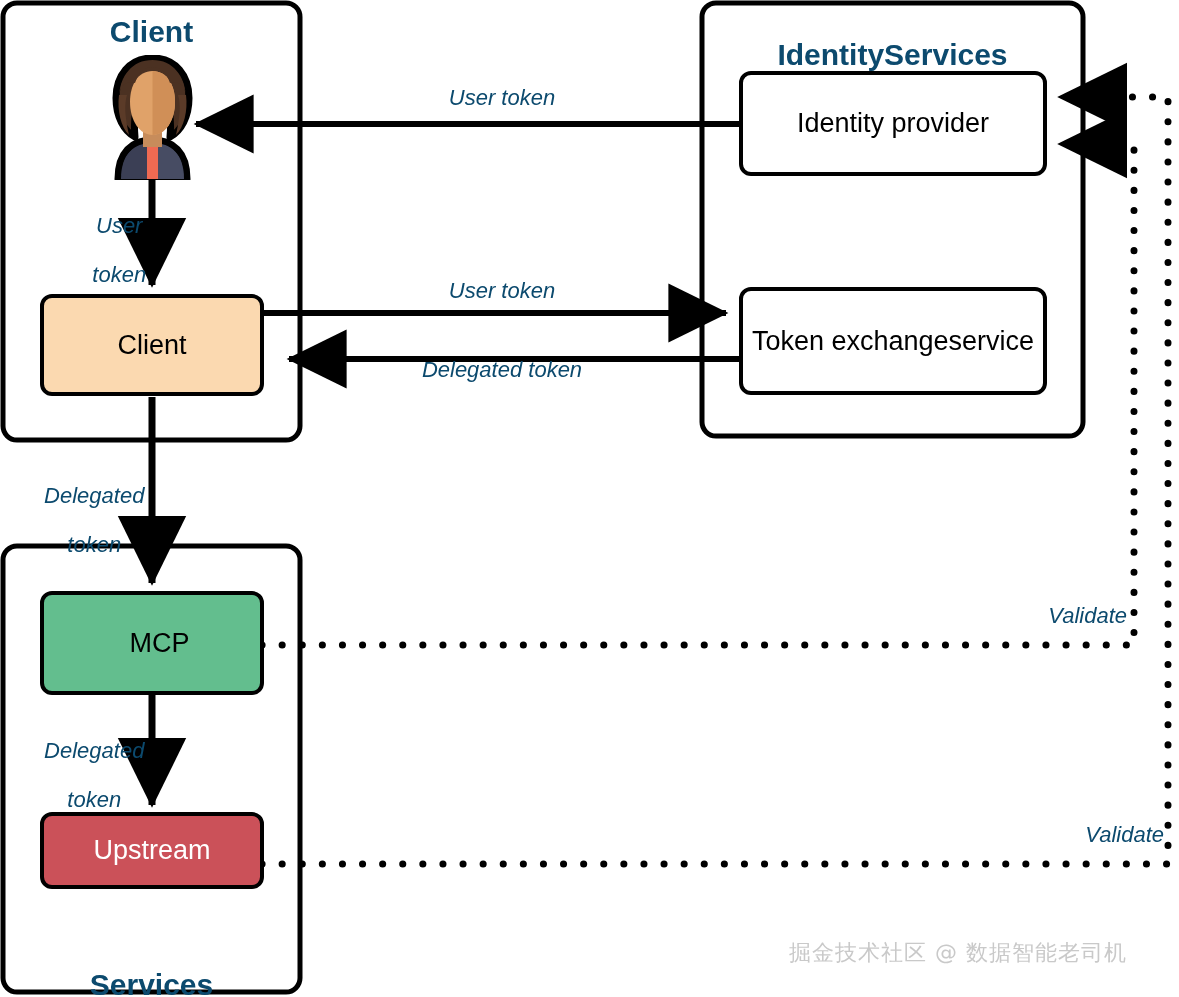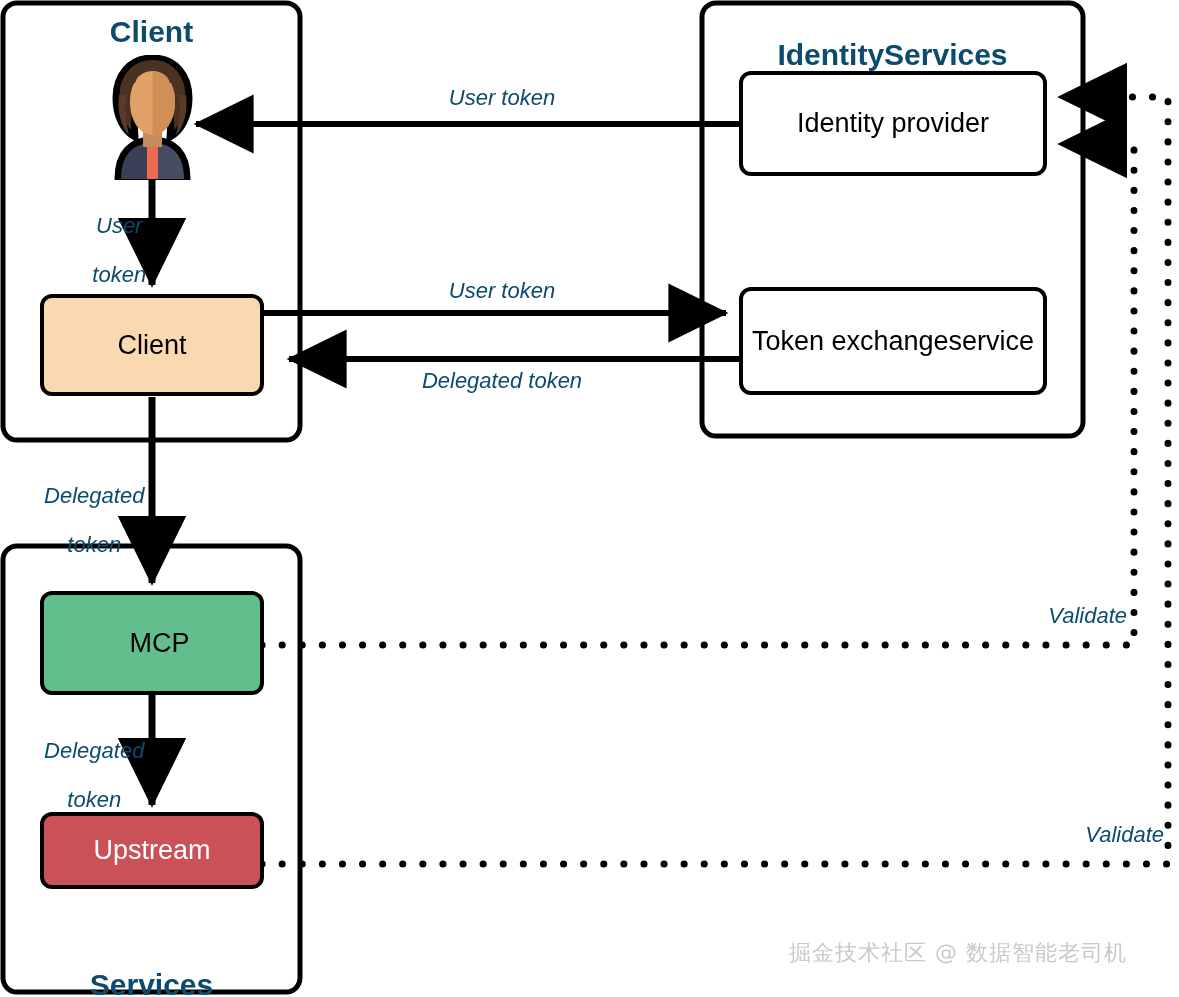--- a/index.html
+++ b/index.html
@@ -165,21 +165,21 @@
 
   <div class="txt edge-label" style="left:390px; top:86px; width:224px;">User token</div>
 
   <div class="txt edge-label" style="left:52px; top:189px; width:110px; text-align:center;">
     <span>User</span><br>
     <span>token</span>
   </div>
 
   <div class="txt edge-label" style="left:390px; top:279px; width:224px;">User token</div>
 
-  <div class="txt edge-label" style="left:378px; top:369px; width:248px;">Delegated token</div>
+  <div class="txt edge-label" style="left:378px; top:358px; width:248px;">Delegated token</div>
 
   <div class="txt edge-label" style="left:8px; top:459px; width:148px; text-align:center;">
     <span>Delegated</span><br>
     <span>token</span>
   </div>
 
   <div class="txt edge-label" style="left:8px; top:714px; width:148px; text-align:center;">
     <span>Delegated</span><br>
     <span>token</span>
   </div>

